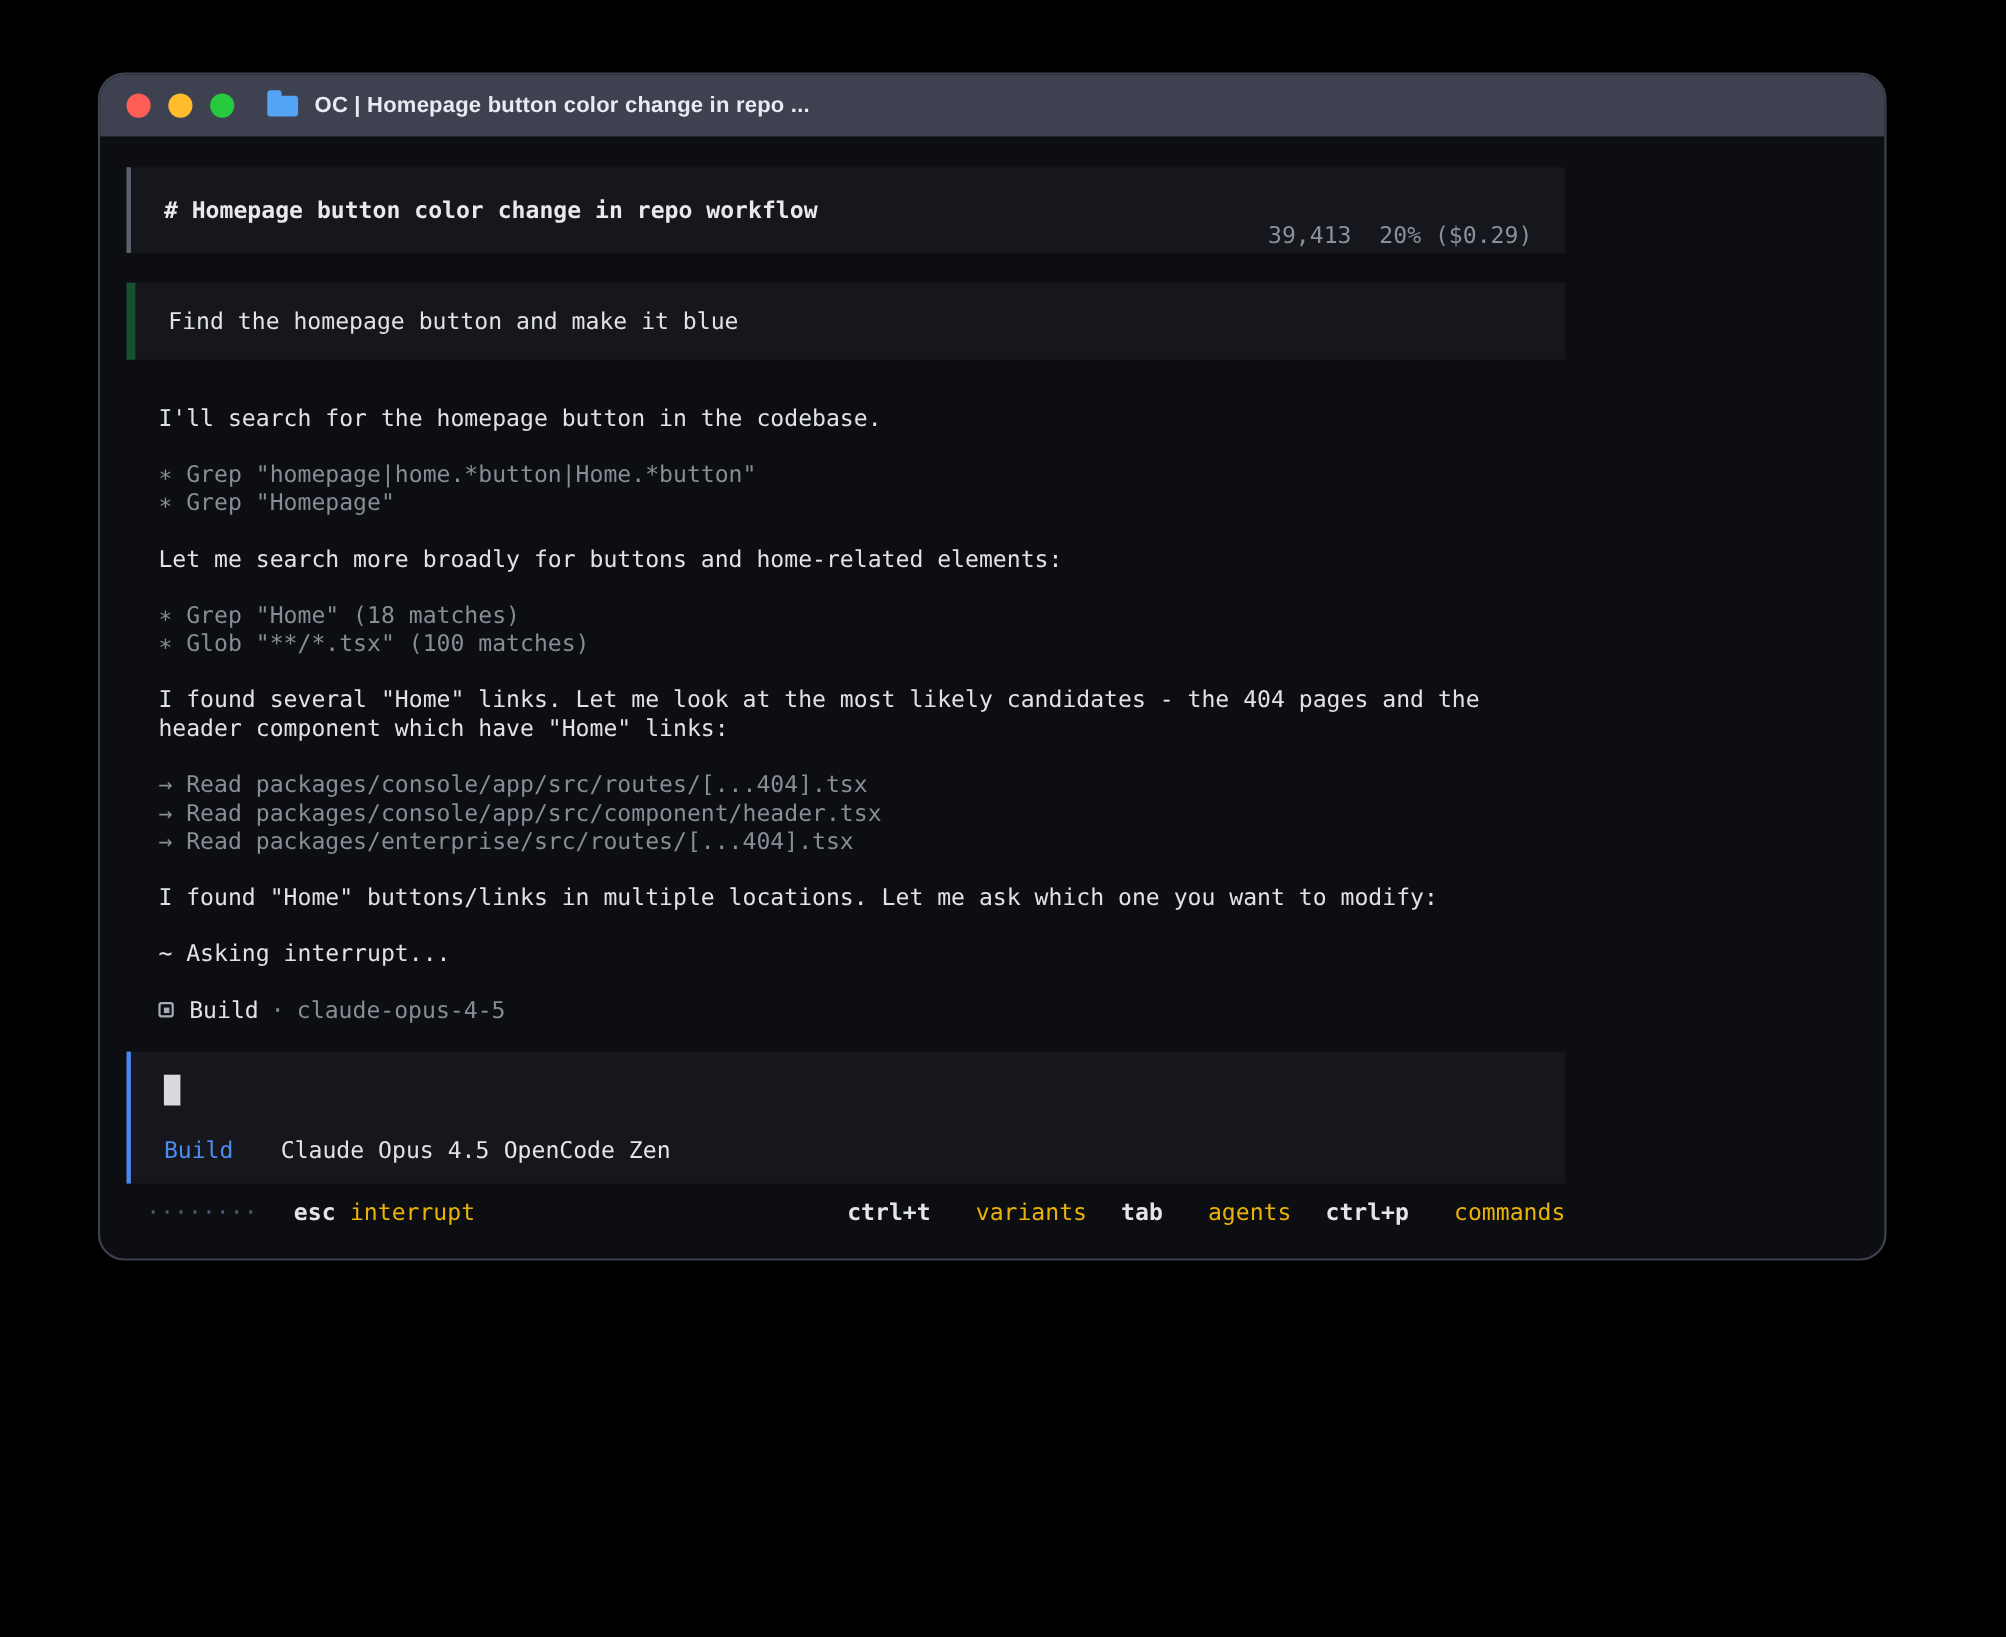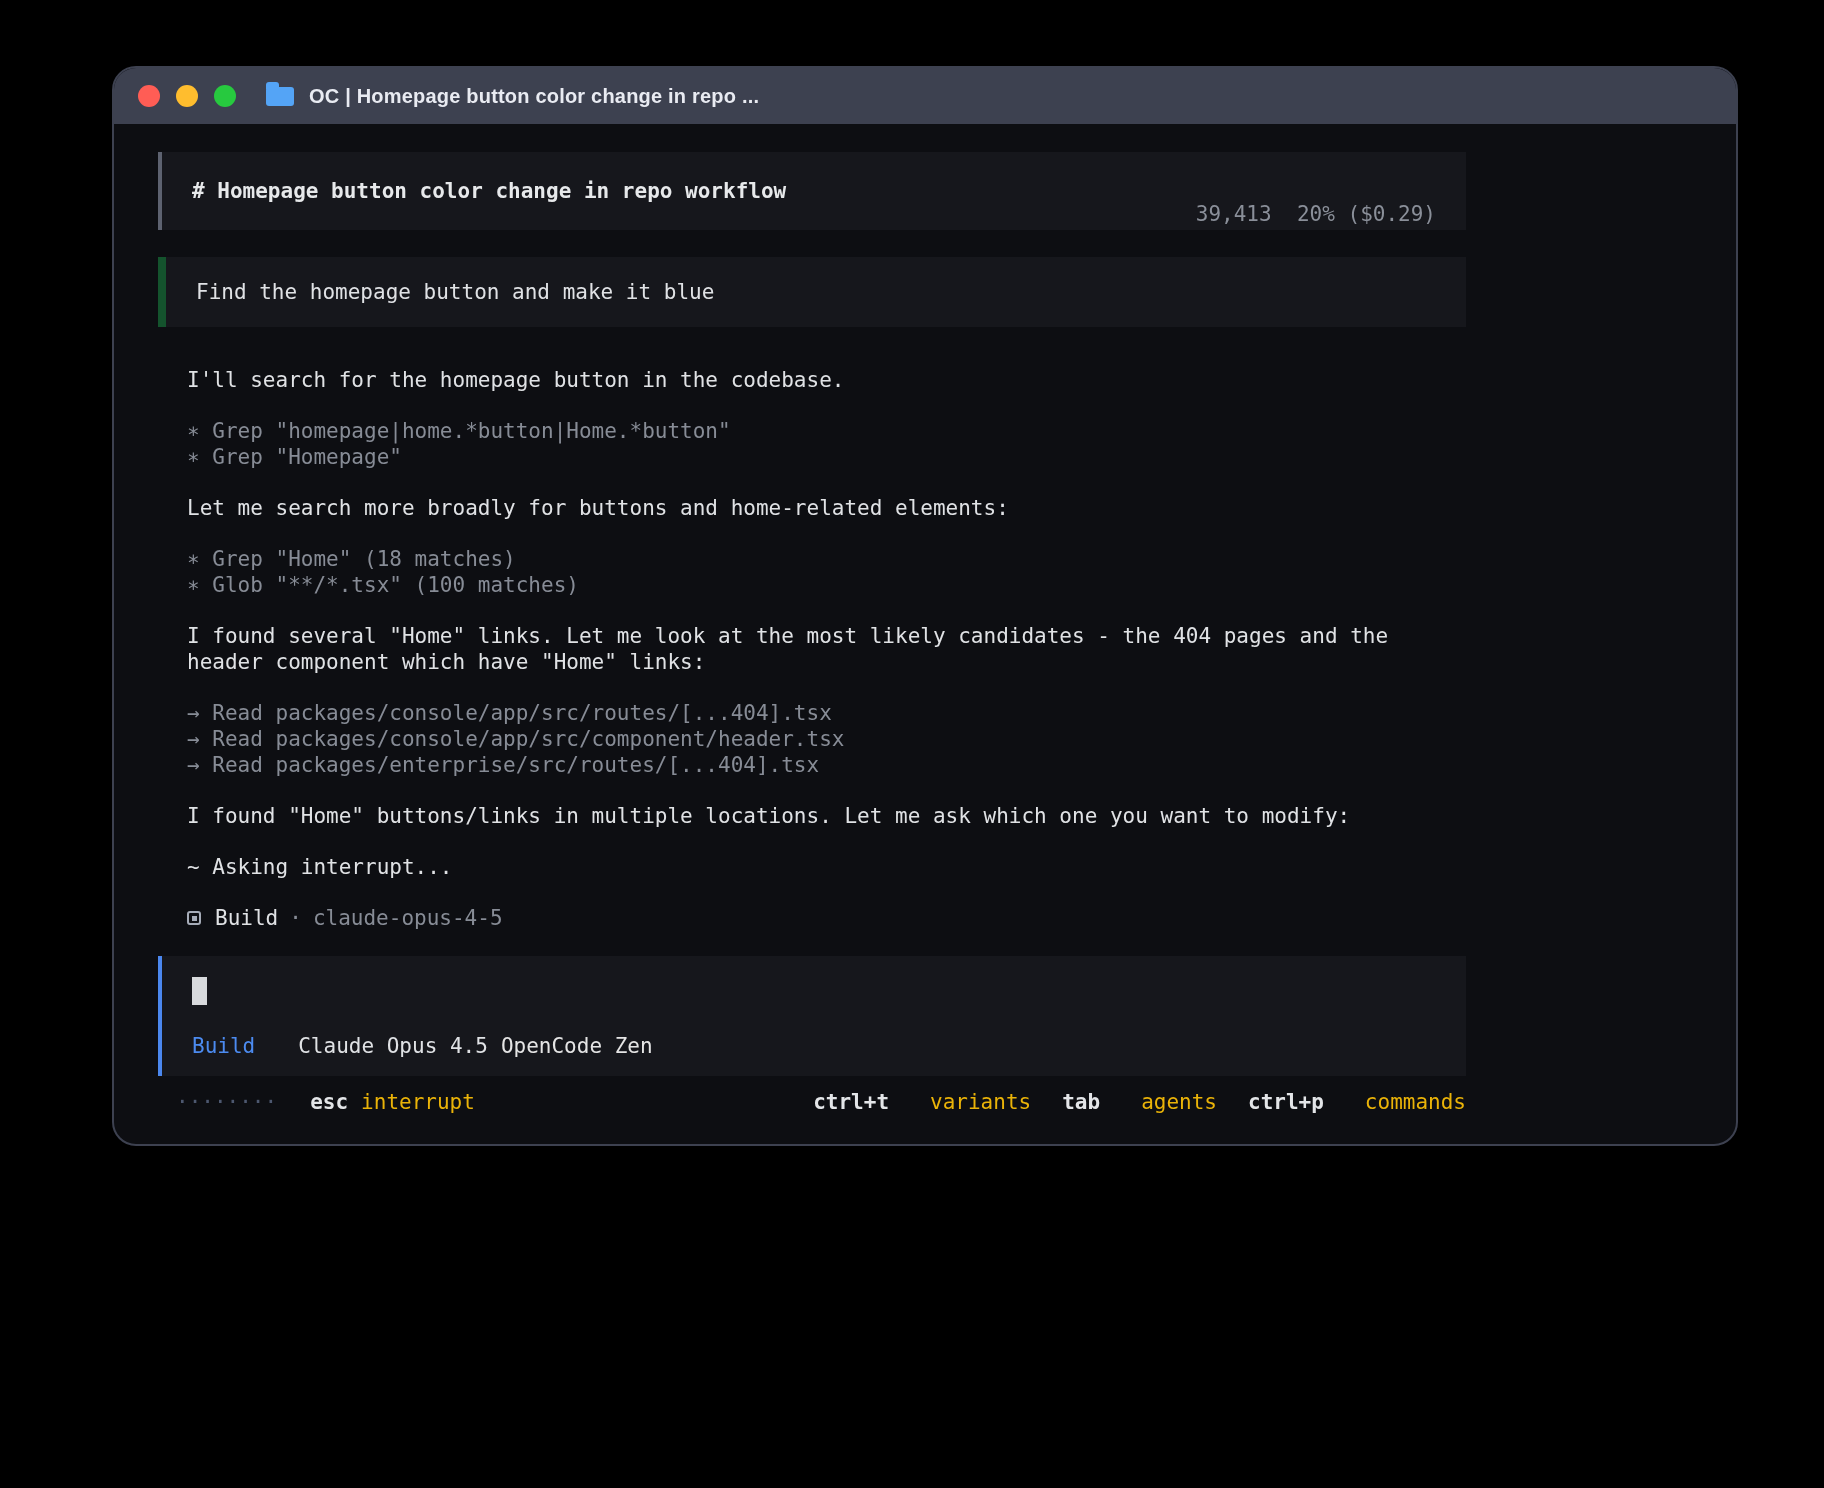--- a/index.html
+++ b/index.html
@@ -1,34 +1,34 @@
 <!DOCTYPE html>
 <html><head>
 <meta charset="utf-8">
 <style>
   * { margin:0; padding:0; box-sizing:border-box; }
   html,body { width:1824px; height:1488px; background:#000; font-family:"DejaVu Sans Mono", monospace; }
 
   .window {
-    position:absolute; left:112px; top:66px; width:1626px; height:1080px;
+    position:absolute; left:89px; top:66px; width:1626px; height:1080px;
     background:#0d0e12; border:2px solid #3d4150; border-radius:24px; overflow:hidden;
   }
 
   
   .titlebar { height:56px; background:#3d4150; display:flex; align-items:center; padding-left:24px; }
   .light { width:22px; height:22px; border-radius:50%; margin-right:16px; flex:0 0 auto; }
   .light.close { background:#ff5d55; }
   .light.min   { background:#ffbd2e; }
   .light.max   { background:#27c93f; }
   .folder { position:relative; width:28px; height:19px; background:#54a4f6; border-radius:3px; margin-left:14px; margin-right:15px; flex:0 0 auto; }
   .folder::before { content:""; position:absolute; top:-5px; left:0; width:13px; height:7px; background:#54a4f6; border-radius:3px 3px 0 0; }
   .titlebar-title { font-family:"Liberation Sans", sans-serif; font-weight:bold; font-size:20px; color:#e9ebf2; letter-spacing:.2px; }
 
   
-  .content { padding:28px 0 0 44px; }
+  .content { padding:28px 0 0 24px; }
   .panel { width:1308px; background:#16171c; }
 
   .header-panel { border-left:4px solid #5d6270; height:78px; display:flex; align-items:center; justify-content:space-between; padding:0 30px; font-size:21px; }
   .header-title { font-weight:bold; color:#e7e9eb; white-space:pre; }
   .header-stats { color:#8a8f99; white-space:pre;margin-top:46px; }
 
   .user-panel { margin-top:27px; border-left:8px solid #14532d; height:70px; display:flex; align-items:center; padding:0 30px; font-size:21px; color:#e0e2e5; }
 
   .transcript { margin-top:40px; margin-left:29px; width:1276px; font-size:21px; line-height:26px; }
   .t-block { margin-bottom:25px; }

